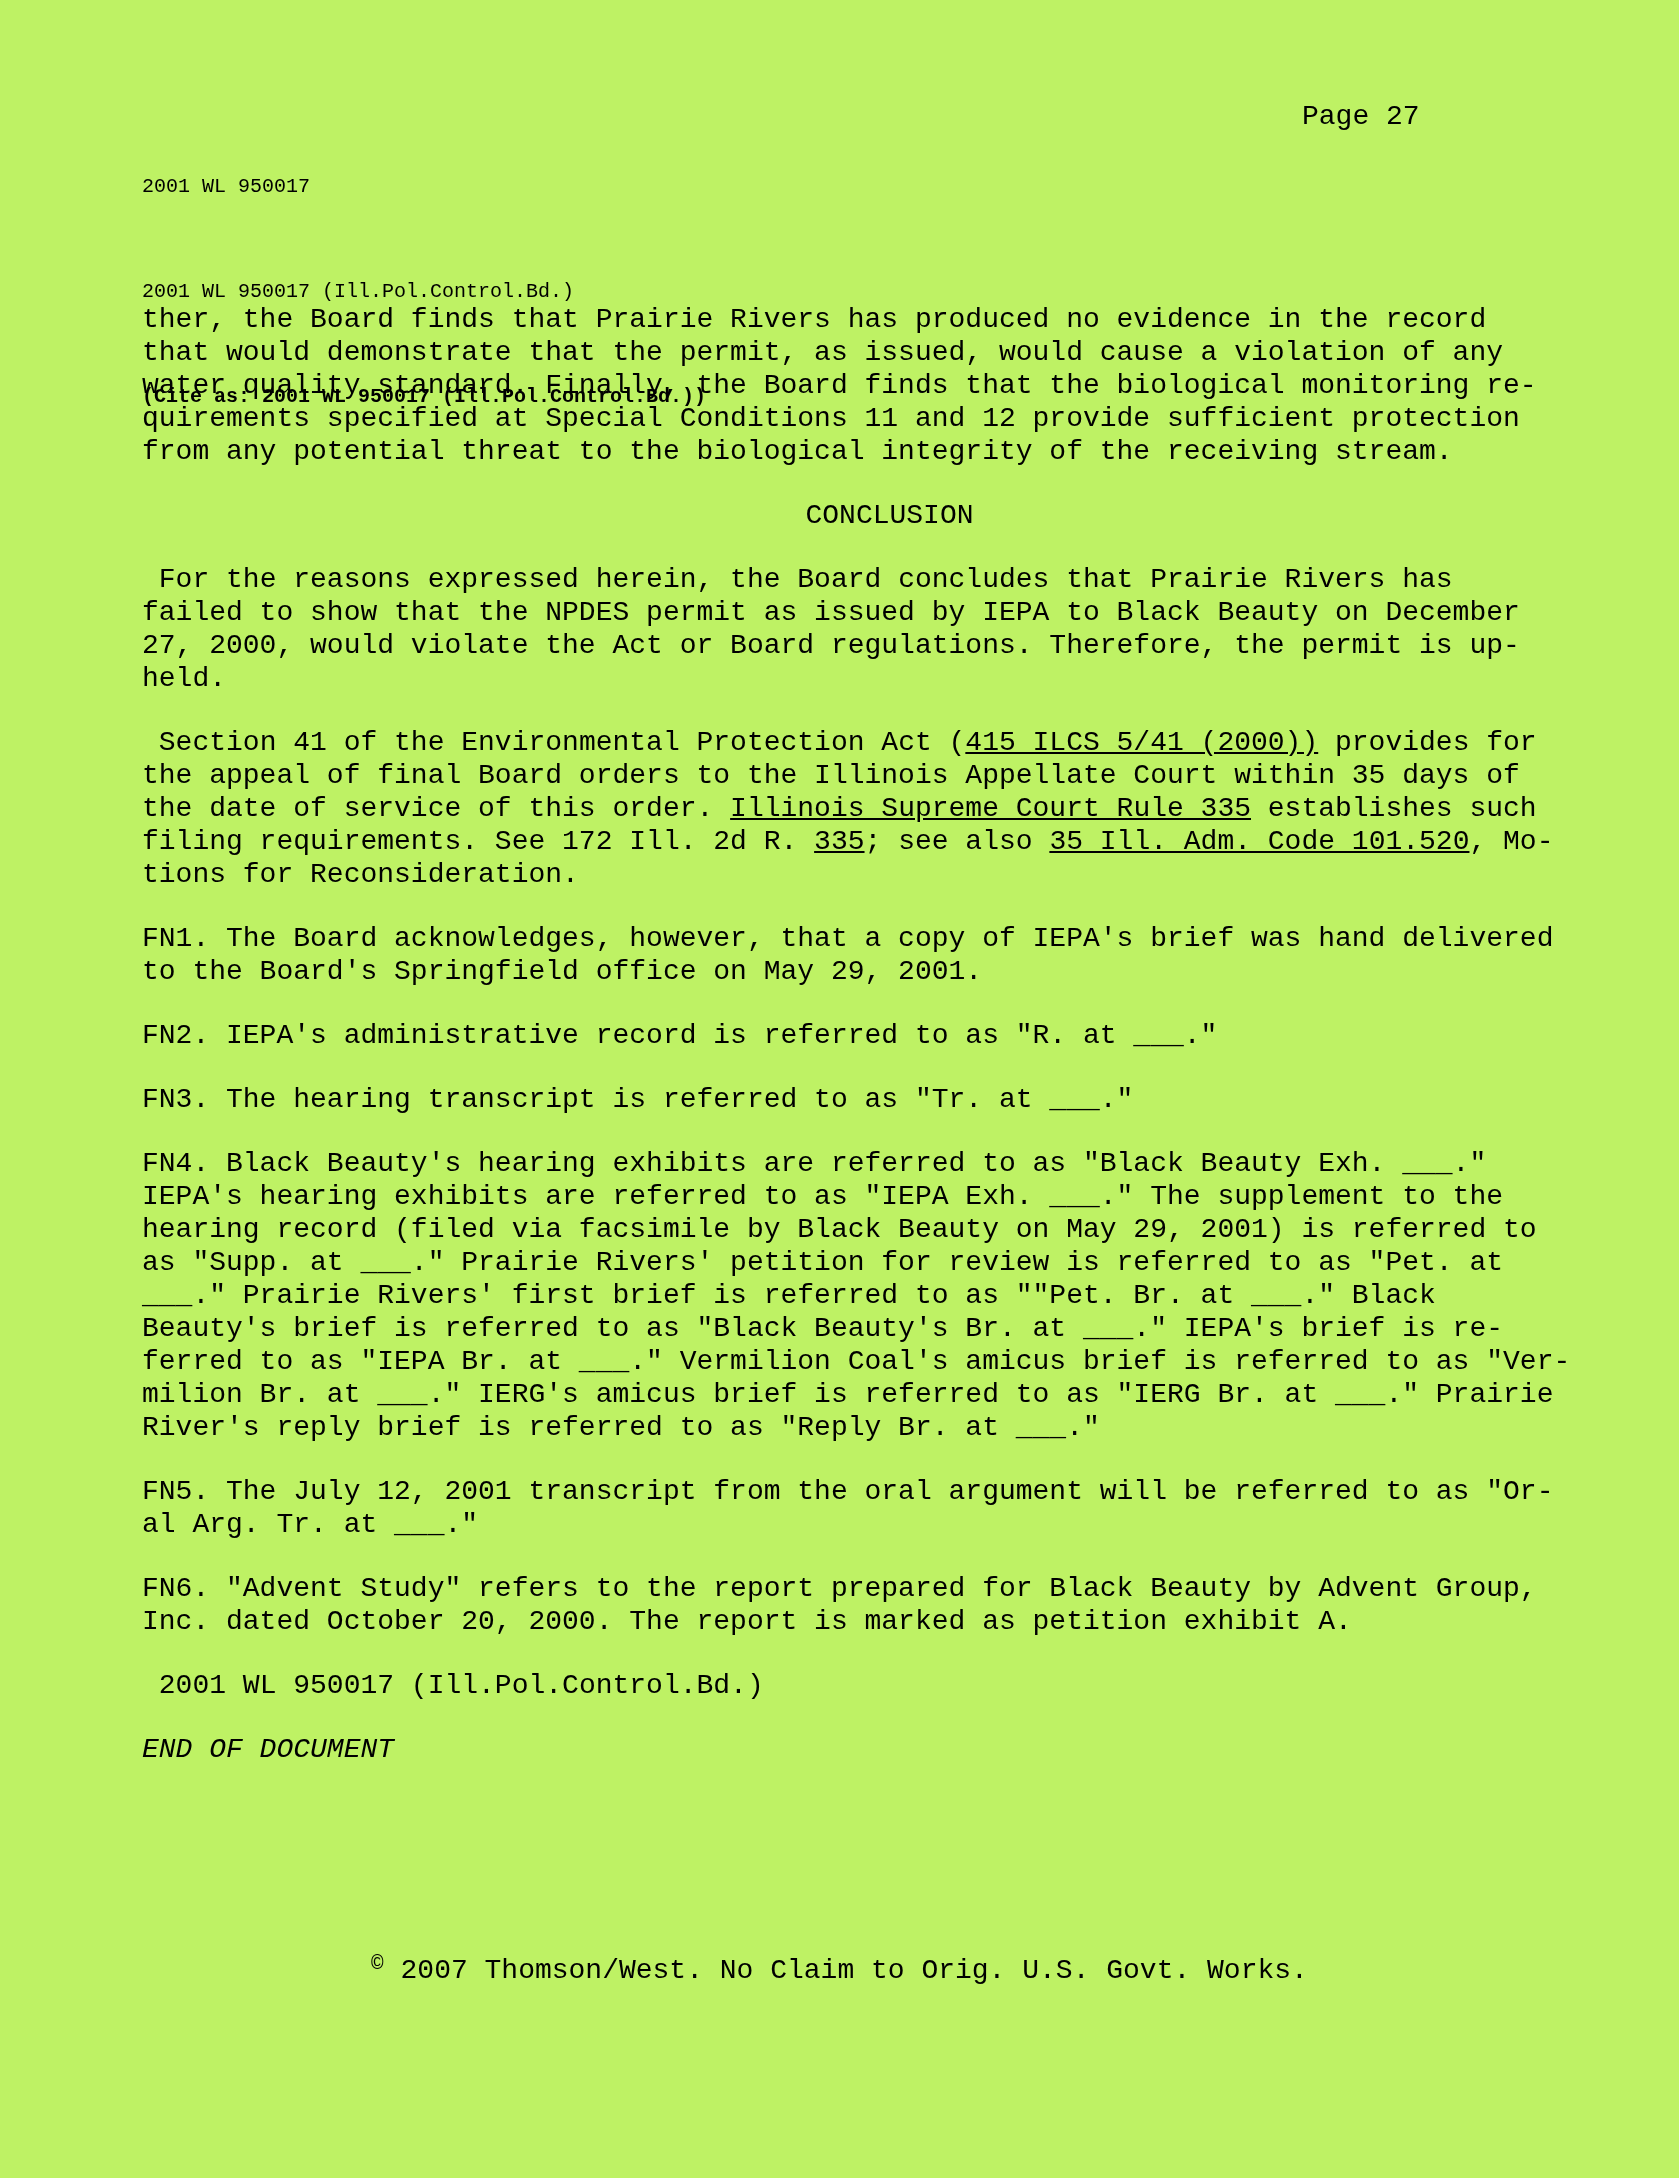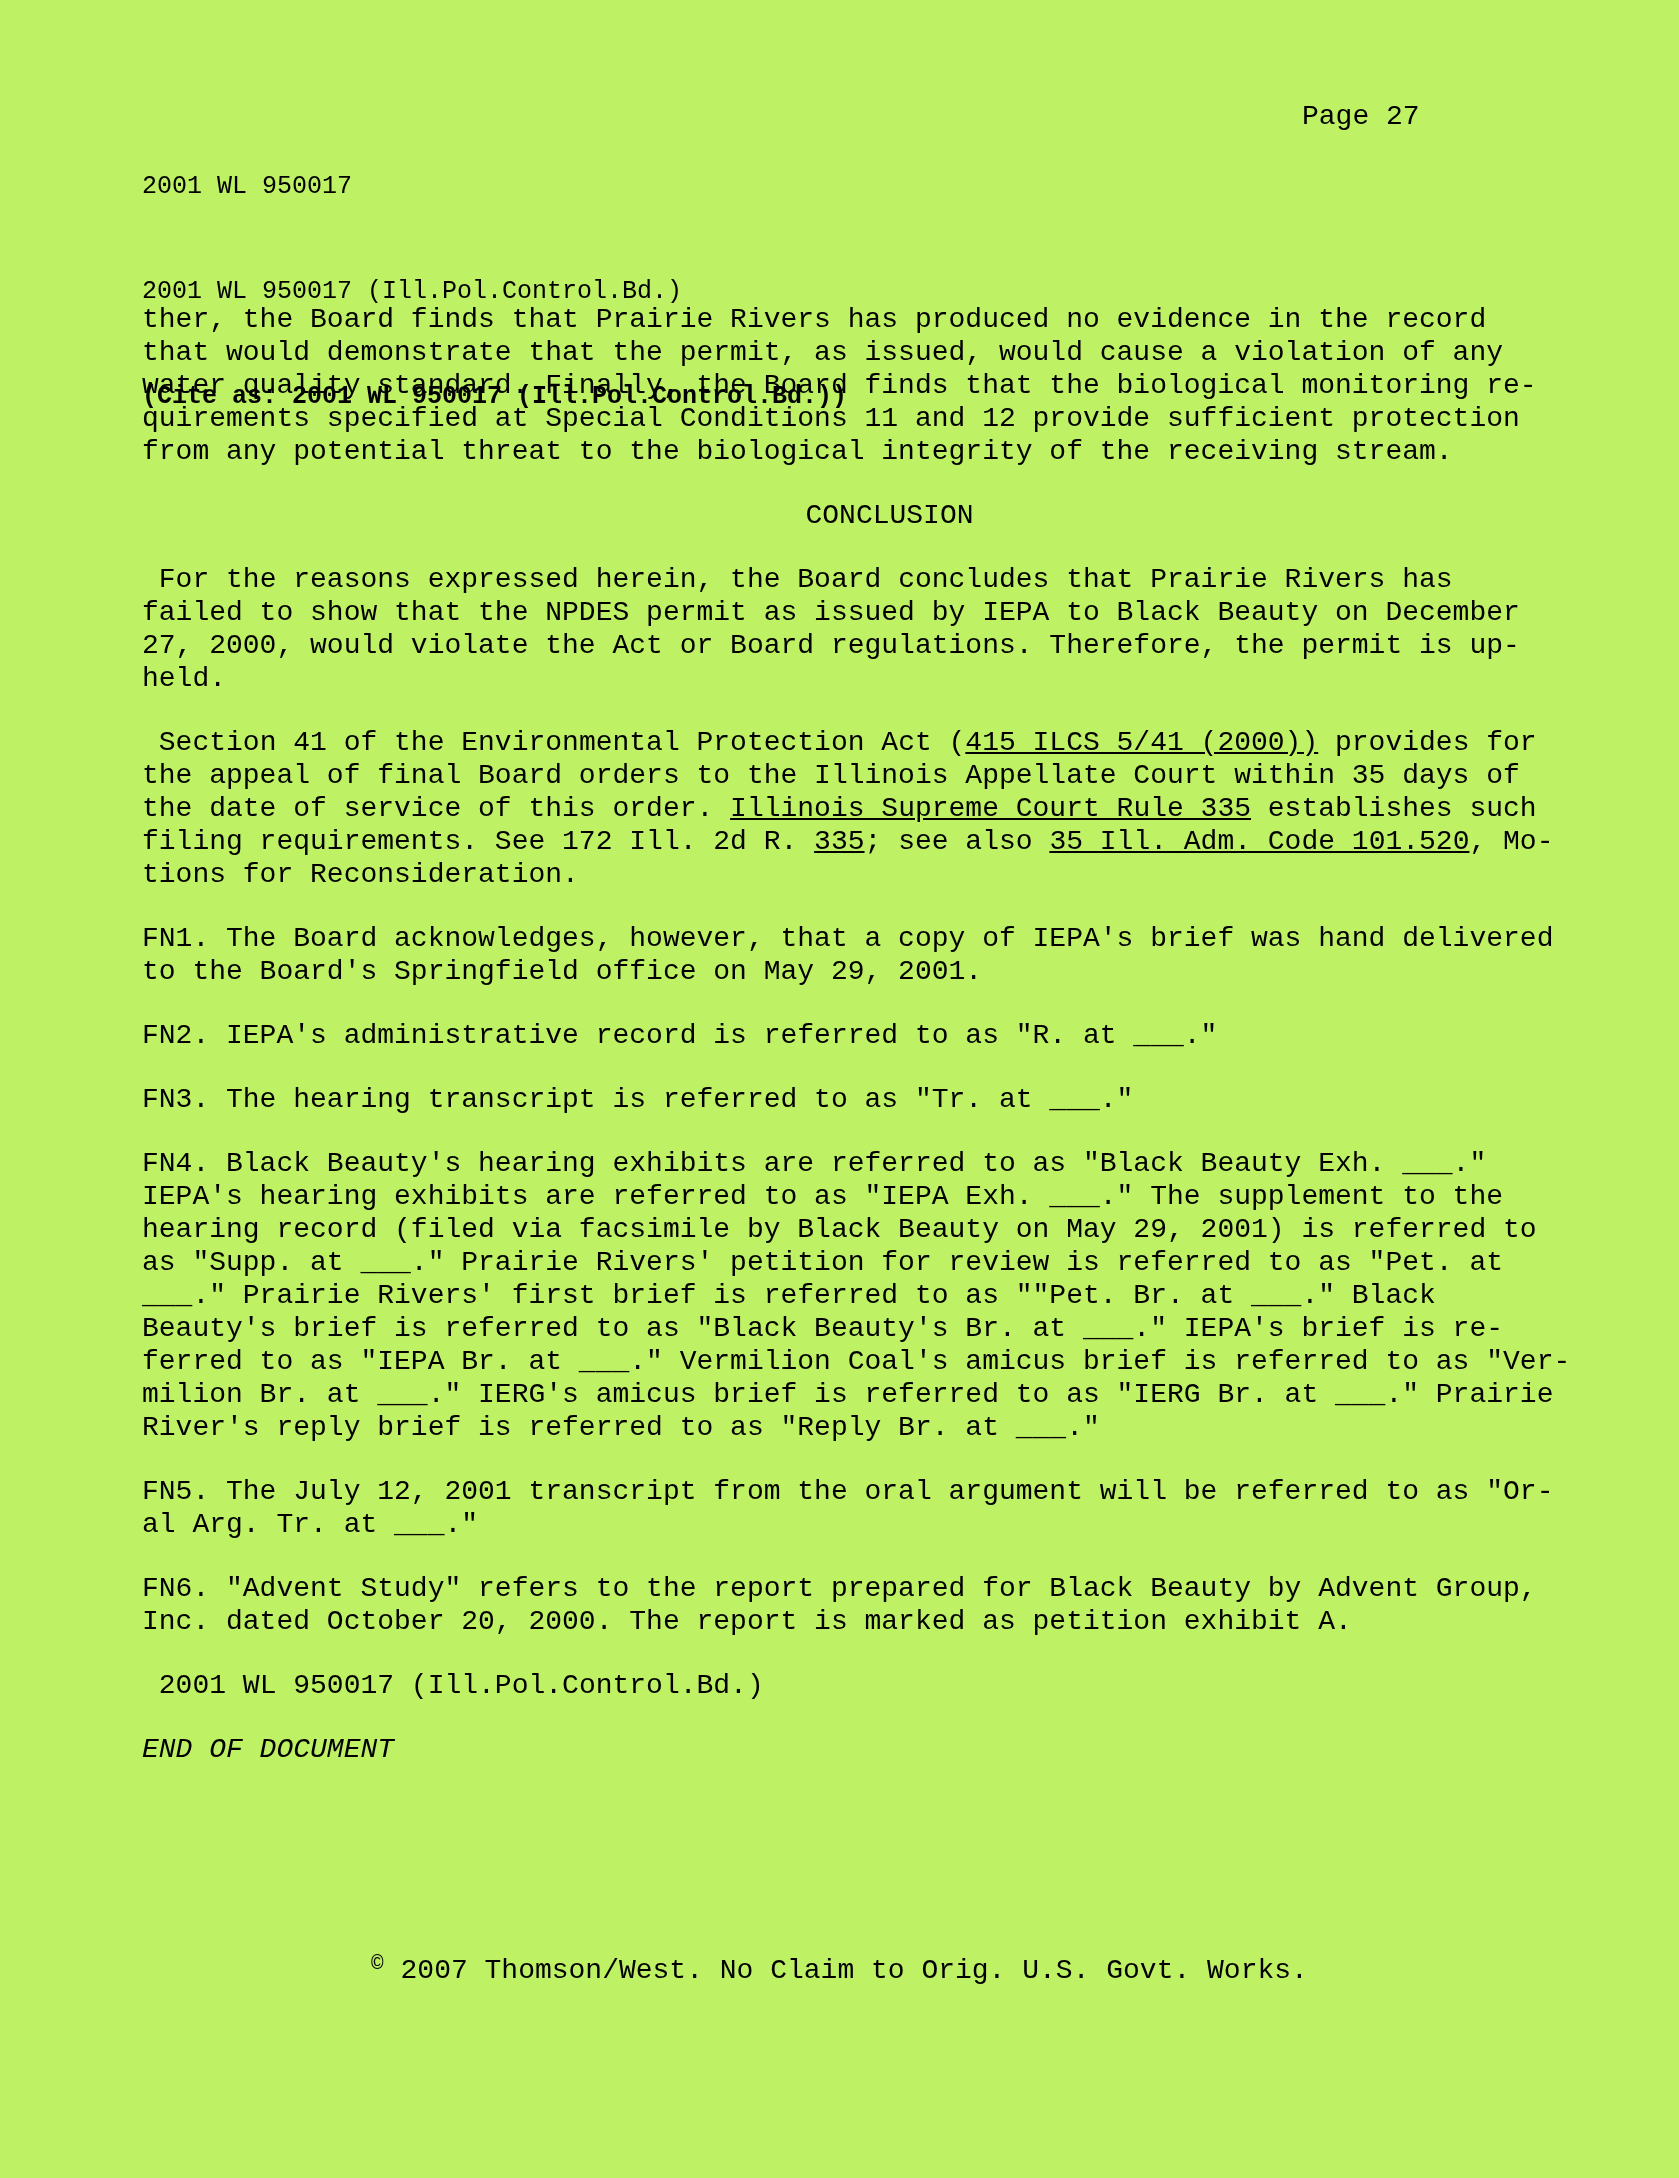--- a/index.html
+++ b/index.html
@@ -13,21 +13,21 @@
     height: 2178px;
     background: #bef264;
     color: #000000;
     font-family: "Liberation Mono", "DejaVu Sans Mono", monospace;
     overflow: hidden;
   }
   .header {
     position: absolute;
     left: 142px;
     top: 99px;
-    font-size: 25px;
+    font-size: 20px;
     line-height: 35px;
     white-space: pre;
   }
   .header .bold {
     font-weight: bold;
   }
   .page-number {
     position: absolute;
     left: 1302px;
     top: 99px;

